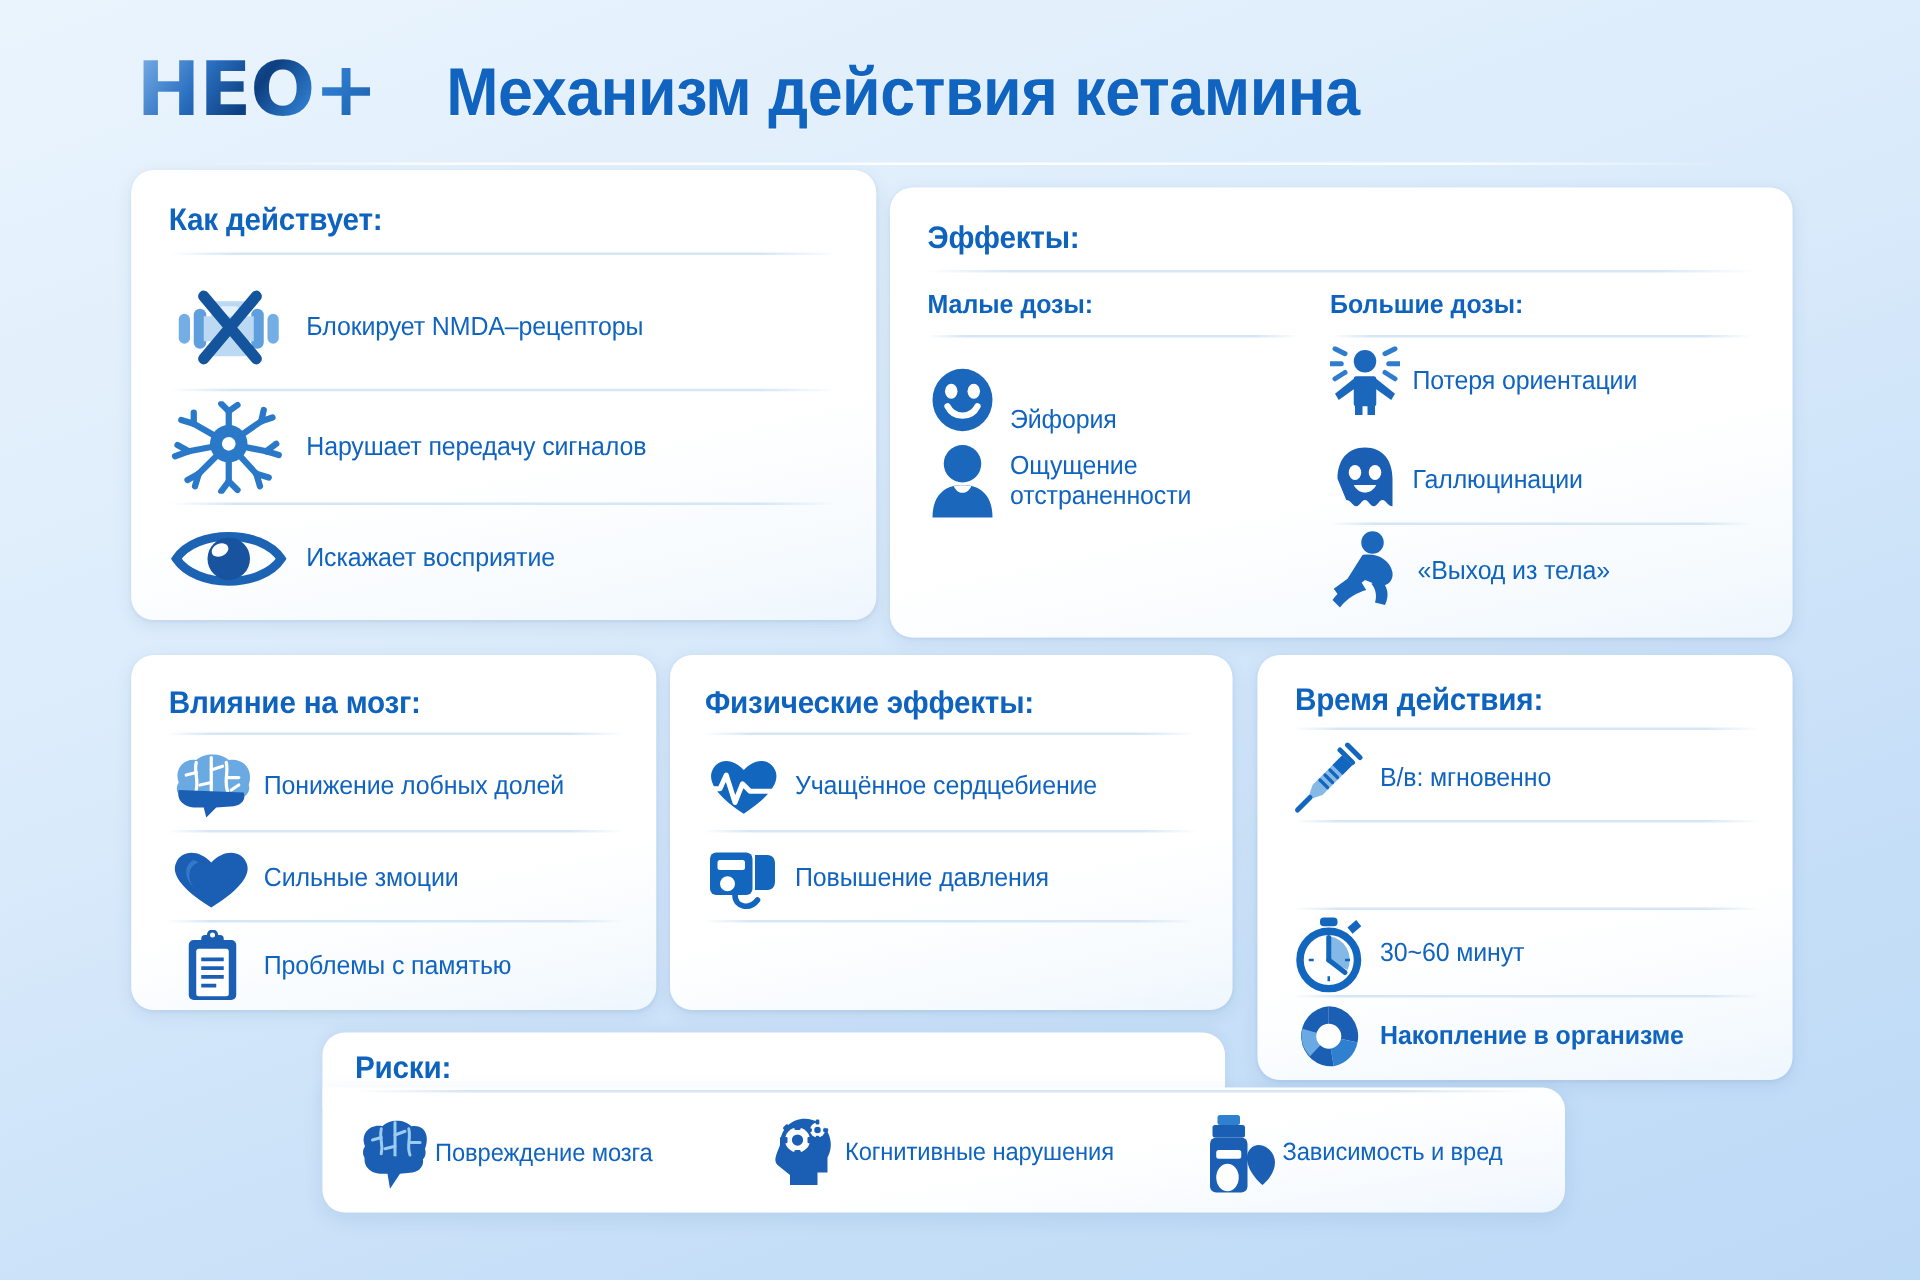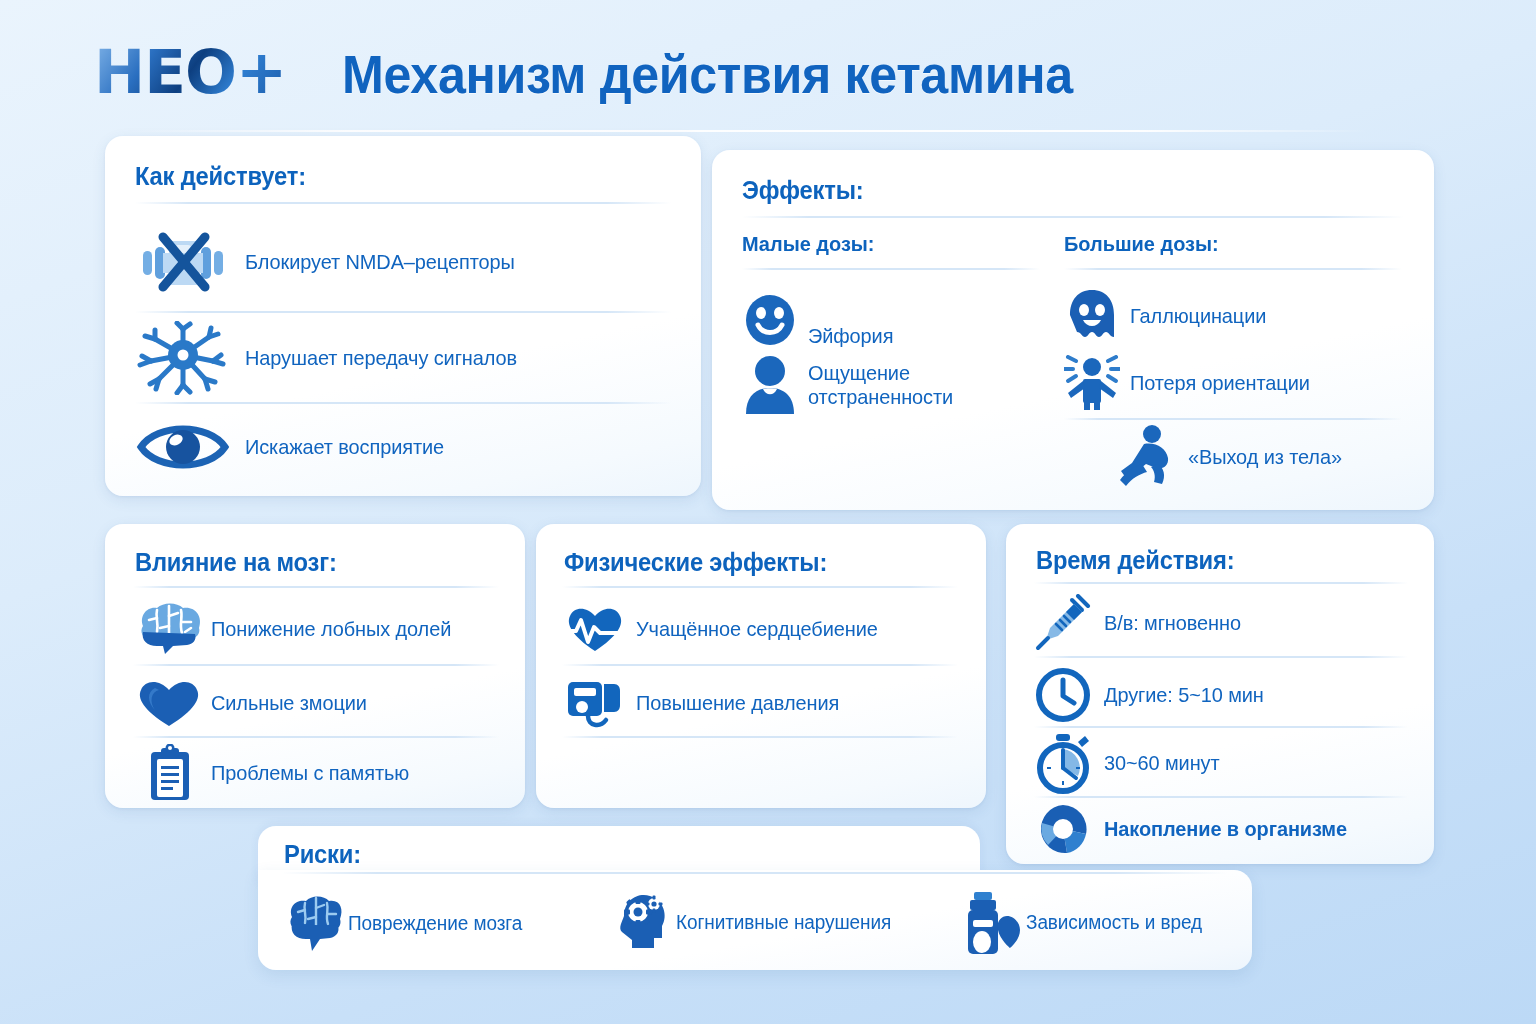--- a/index.html
+++ b/index.html
@@ -5,21 +5,21 @@
 <style>
   * { margin:0; padding:0; box-sizing:border-box; }
   html, body { width:1536px; height:1024px; overflow:hidden; }
   body {
     font-family:"Liberation Sans", sans-serif;
     background:linear-gradient(160deg, #eaf4fd 0%, #dcecfb 38%, #c8e0f8 72%, #bcd9f6 100%);
     position:relative;
   }
 
   
-  #header { position:absolute; left:0; top:0; width:1515px; height:140px; }
+  #header { position:absolute; left:15px; top:0; width:1515px; height:140px; }
 
   #logo {
     position:absolute; left:96px; top:42px;
     font-size:60px; font-weight:bold; letter-spacing:-1px;
     line-height:60px;
     background:linear-gradient(125deg,#7fb3e8 0%, #2a6fc0 28%, #0d3f80 50%, #2f7ed0 72%, #1a5aa8 100%);
     -webkit-background-clip:text; background-clip:text; color:transparent;
     -webkit-text-fill-color:transparent;
     font-family:"DejaVu Sans", sans-serif;
     transform:scaleX(1.02);
@@ -198,32 +198,20 @@
       </span>
       <span class="lbl" style="margin-left:10px;white-space:pre-line;">Ощущение
 отстраненности</span>
     </div>
   </div>
 
   <div style="position:absolute;left:352px;top:82px;width:340px;">
     <div class="sub-title">Большие дозы:</div>
     <div class="rule" style="margin-top:12px;width:338px;"></div>
 
-    <div class="row" style="margin-top:14px;height:64px;">
-      <span class="ico" style="width:56px;height:58px;">
-        <svg width="56" height="58" viewBox="0 0 56 58">
-          <path d="M28 3 C42 3, 50 13, 50 28 L50 50 c-4 0-5-5-8-5 s-4 5-7 5 -4-5-7-5 -4 5-7 5 -4-5-8-5 L6 28 C6 13, 14 3, 28 3 Z" fill="#1b5fb4"></path>
-          <ellipse cx="20" cy="23" rx="5" ry="6" fill="#ffffff"></ellipse>
-          <ellipse cx="36" cy="23" rx="5" ry="6" fill="#ffffff"></ellipse>
-          <path d="M19 33 C23 41, 33 41, 37 33 Z" fill="#ffffff"></path>
-        </svg>
-      </span>
-      <span class="lbl" style="margin-left:10px;">Галлюцинации</span>
-    </div>
-
     <div class="row" style="margin-top:2px;height:66px;">
       <span class="ico" style="width:56px;height:56px;">
         <svg width="56" height="56" viewBox="0 0 56 56">
           <g stroke="#2e7ccb" stroke-width="4" stroke-linecap="round">
             <path d="M12 6 l-8 -4"></path>
               <path d="M9 14 l-9 0"></path>
               <path d="M12 21 l-8 5"></path>
             <path d="M44 6 l8 -4"></path>
               <path d="M47 14 l9 0"></path>
               <path d="M44 21 l8 5"></path>
@@ -231,23 +219,35 @@
           <circle cx="28" cy="12" r="9" fill="#1b67bc"></circle>
           <rect x="19" y="24" width="18" height="24" rx="2" fill="#1b67bc"></rect>
           <path d="M19 26 L4 38 l3 5 14 -10 z" fill="#1b67bc"></path>
           <path d="M37 26 L52 38 l-3 5 -14 -10 z" fill="#1b67bc"></path>
           <rect x="20" y="46" width="6" height="9" fill="#1b67bc"></rect>
           <rect x="30" y="46" width="6" height="9" fill="#1b67bc"></rect>
         </svg>
       </span>
       <span class="lbl" style="margin-left:10px;">Потеря ориентации</span>
     </div>
+
+    <div class="row" style="margin-top:14px;height:64px;">
+      <span class="ico" style="width:56px;height:58px;">
+        <svg width="56" height="58" viewBox="0 0 56 58">
+          <path d="M28 3 C42 3, 50 13, 50 28 L50 50 c-4 0-5-5-8-5 s-4 5-7 5 -4-5-7-5 -4 5-7 5 -4-5-8-5 L6 28 C6 13, 14 3, 28 3 Z" fill="#1b5fb4"></path>
+          <ellipse cx="20" cy="23" rx="5" ry="6" fill="#ffffff"></ellipse>
+          <ellipse cx="36" cy="23" rx="5" ry="6" fill="#ffffff"></ellipse>
+          <path d="M19 33 C23 41, 33 41, 37 33 Z" fill="#ffffff"></path>
+        </svg>
+      </span>
+      <span class="lbl" style="margin-left:10px;">Галлюцинации</span>
+    </div>
     <div class="rule" style="margin-top:2px;width:338px;"></div>
 
-    <div class="row" style="margin-top:2px;height:70px;justify-content:center;">
+    <div class="row" style="margin-top:2px;height:70px;">
       <span class="ico" style="width:60px;height:66px;">
         <svg width="60" height="66" viewBox="0 0 60 66">
           <circle cx="34" cy="10" r="9" fill="#1b67bc"></circle>
           <path d="M26 20 C38 18, 48 24, 50 34 C51 42, 44 46, 38 44 L28 40 L18 48 L8 54 l-5 -7 11 -8 z" fill="#1b67bc"></path>
           <path d="M24 40 C16 42, 8 48, 2 56 l6 6 C14 54, 22 50, 29 48 z" fill="#1b67bc"></path>
           <path d="M40 40 C46 44, 48 52, 44 60 l-8 -2 C38 52, 36 46, 33 43 z" fill="#1b67bc"></path>
         </svg>
       </span>
       <span class="lbl" style="margin-left:10px;">«Выход из тела»</span>
     </div>
@@ -359,29 +359,20 @@
             <path d="M26 26 l6 6"></path>
             <path d="M22 30 l6 6"></path>
         </g>
         <path d="M14 44 L4 54" stroke="#1266bd" stroke-width="4" stroke-linecap="round"></path>
       </svg>
     </span>
     <span class="lbl" style="margin-left:12px;">В/в: мгновенно</span>
   </div>
   <div class="rule" style="position:absolute;left:28px;top:132px;width:374px;"></div>
 
-  <div class="row" style="position:absolute;left:28px;top:140px;width:390px;height:62px;">
-    <span class="ico" style="width:58px;height:56px;">
-      <svg width="58" height="56" viewBox="0 0 58 56">
-        <circle cx="29" cy="28" r="24" fill="none" stroke="#1266bd" stroke-width="6"></circle>
-        <path d="M29 13 L29 29 L40 36" stroke="#1266bd" stroke-width="5" fill="none" stroke-linecap="round" stroke-linejoin="round"></path>
-      </svg>
-    </span>
-    <span class="lbl" style="margin-left:12px;">Другие: 5~10 мин</span>
-  </div>
   <div class="rule" style="position:absolute;left:28px;top:202px;width:374px;"></div>
 
   <div class="row" style="position:absolute;left:28px;top:206px;width:390px;height:66px;">
     <span class="ico" style="width:58px;height:62px;">
       <svg width="58" height="62" viewBox="0 0 58 62">
         <rect x="22" y="2" width="14" height="7" rx="3" fill="#1266bd"></rect>
         <path d="M44 10 l7 -6 4 5 -7 6 z" fill="#1266bd"></path>
         <circle cx="29" cy="36" r="23" fill="none" stroke="#1266bd" stroke-width="6"></circle>
         <path d="M29 36 L29 17 A19 19 0 0 1 44 44 Z" fill="#6fabe2" opacity="0.85"></path>
         <path d="M29 36 L29 18" stroke="#1266bd" stroke-width="4" stroke-linecap="round"></path>

